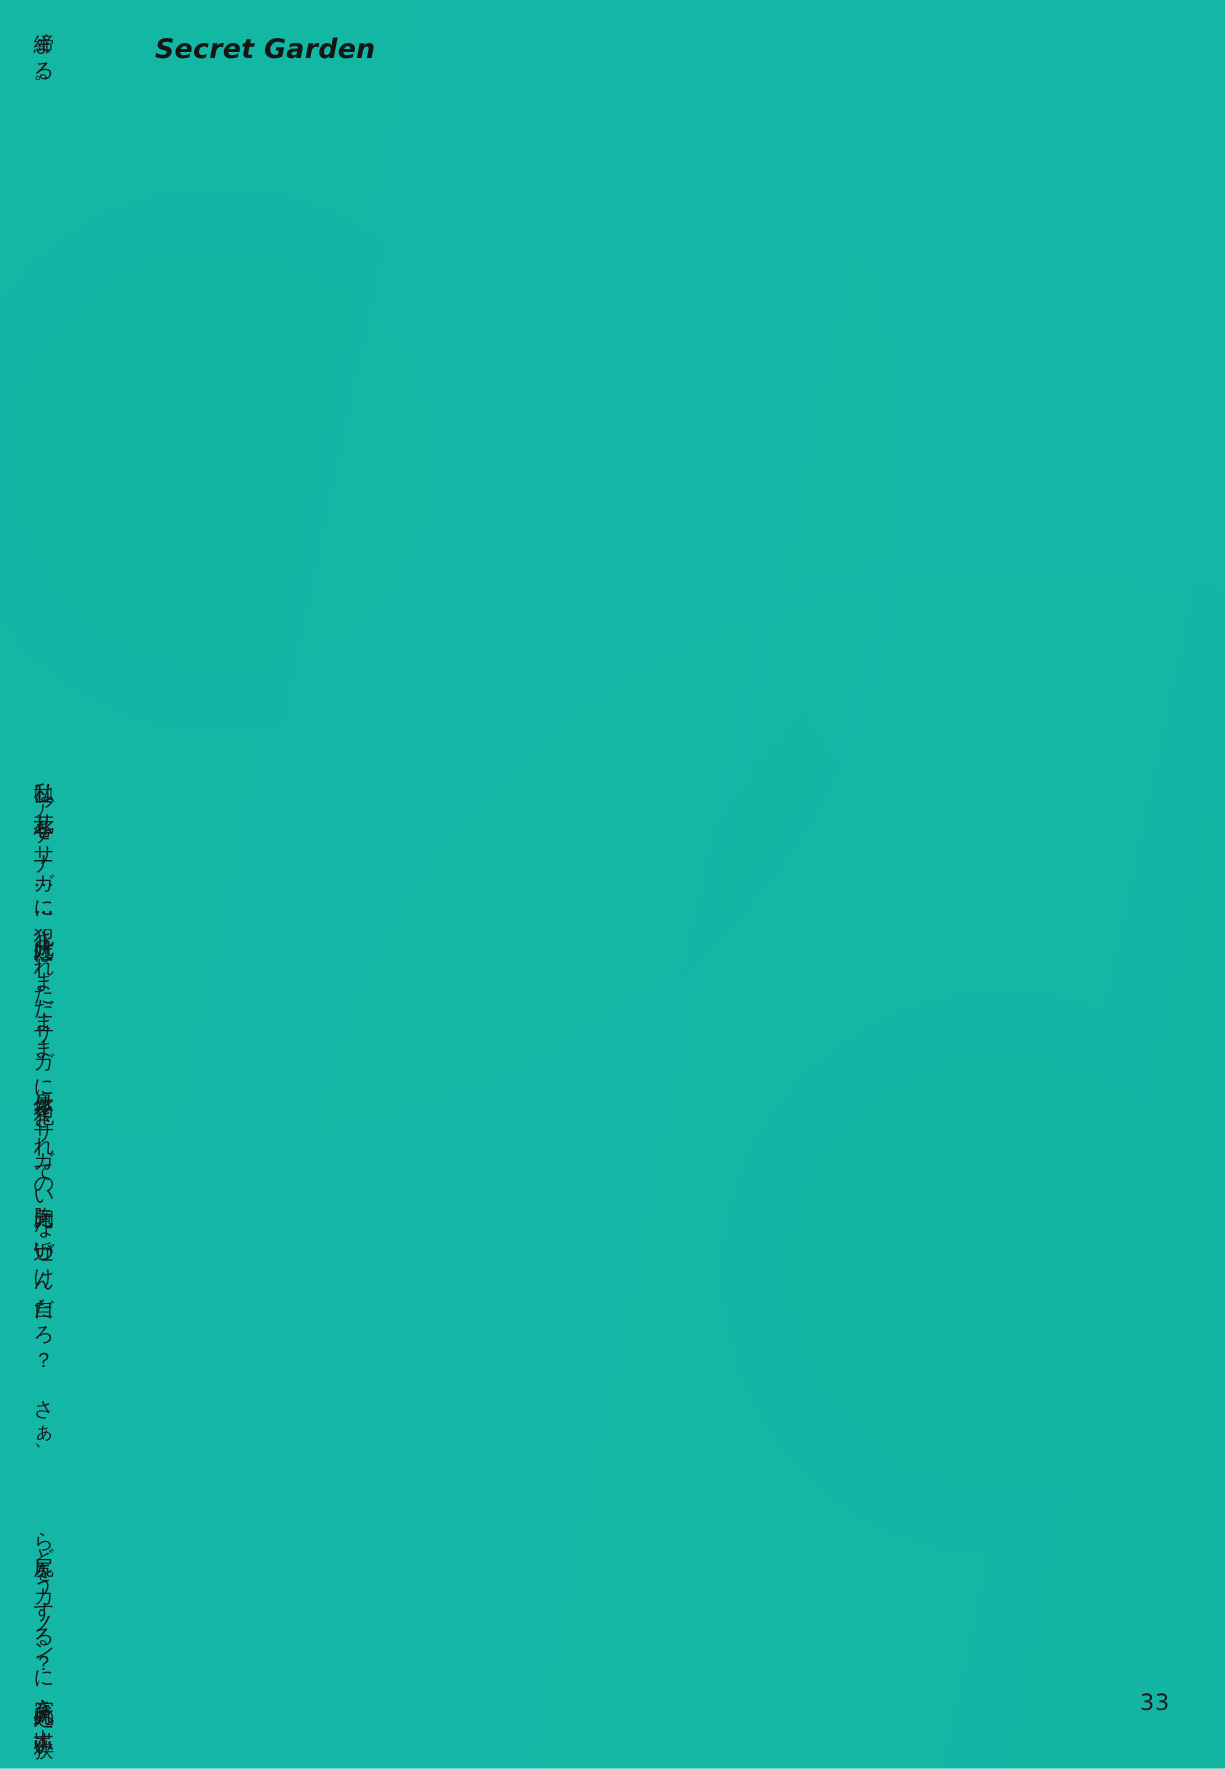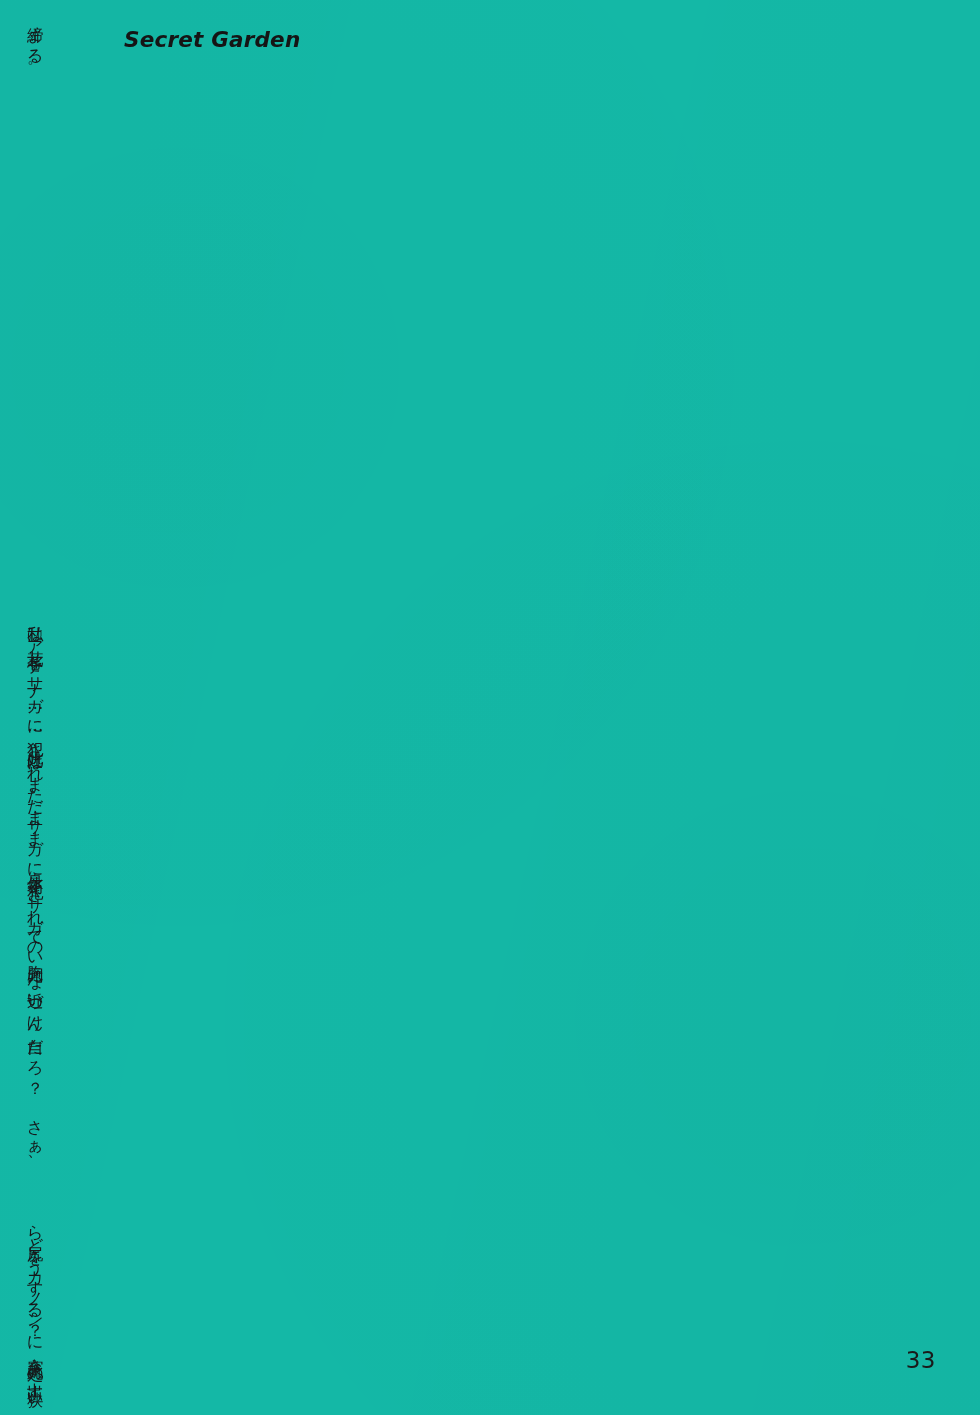--- a/index.html
+++ b/index.html
@@ -72,21 +72,21 @@
 
   
   .vcol.indent { padding-top: 13px; }
 
   
   #folio {
     position: absolute;
     right: 44px;
     bottom: 42px;
     font-family: "DejaVu Sans", sans-serif;
-    font-size: 23px;
+    font-size: 18px;
     font-weight: normal;
     color: #1a1a1a;
     letter-spacing: 0.5px;
   }
 </style>
 </head>
 <body>
 
 <div id="page">
 

